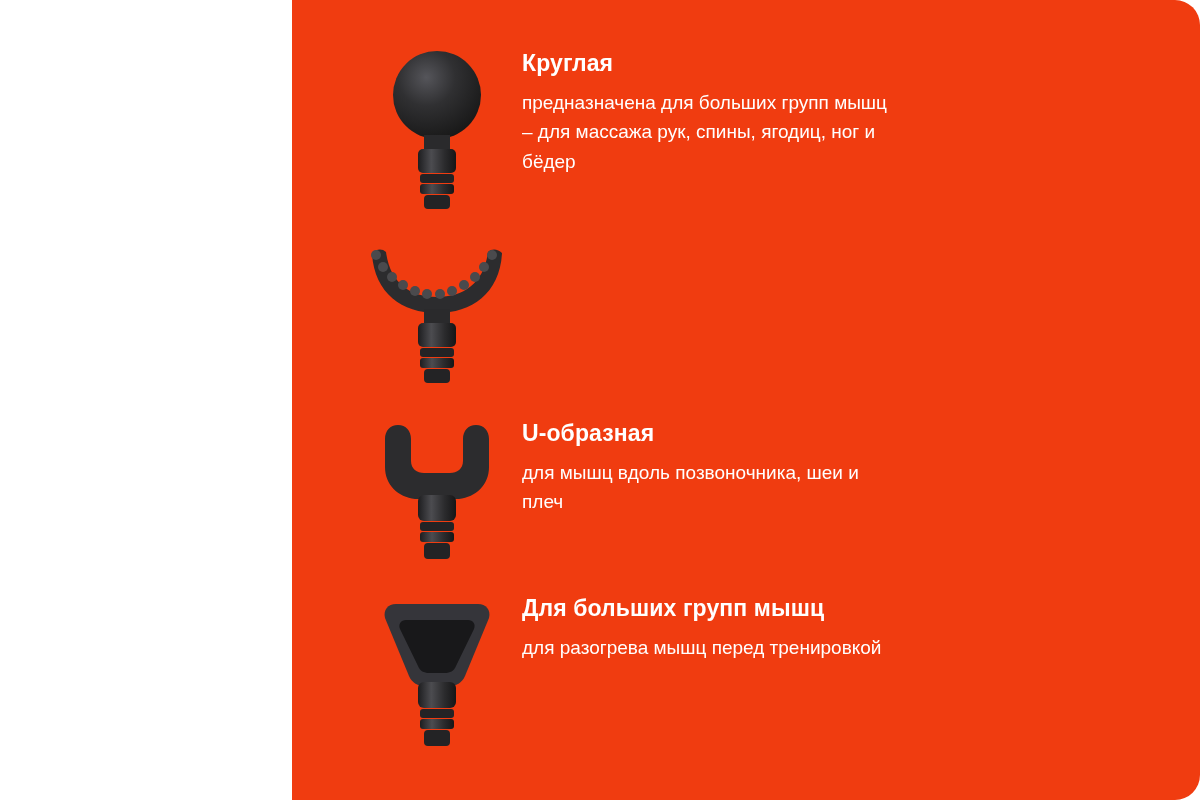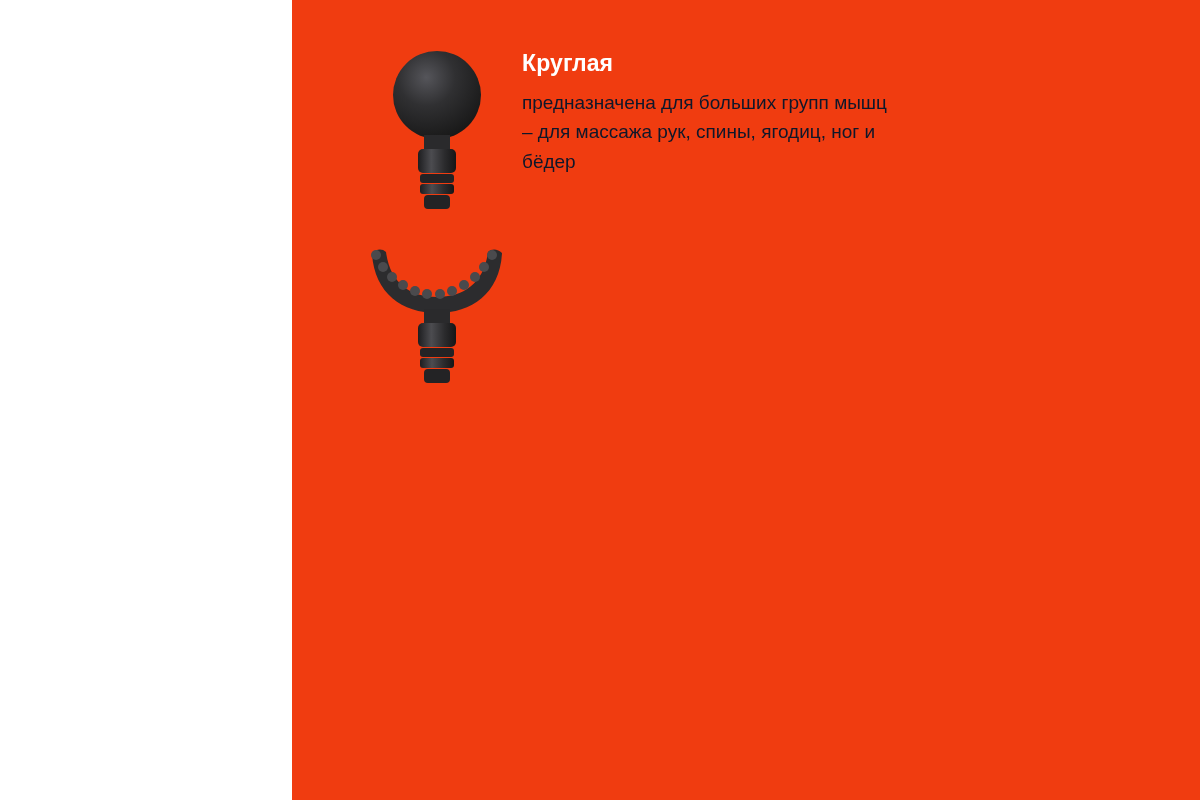--- a/index.html
+++ b/index.html
@@ -10,20 +10,21 @@
     background: #ffffff;
     font-family: "Liberation Sans", sans-serif;
   }
 
   .page {
     position: relative;
     width: 1200px;
     height: 800px;
     background: #ffffff;
     overflow: hidden;
+    border-radius: 25px;
   }
 
   .panel {
     position: absolute;
     left: 292px;
     top: 0;
     width: 908px;
     height: 800px;
     background: #f03c10;
   }
@@ -57,21 +58,21 @@
     color: #ffffff;
     font-size: 23px;
     font-weight: bold;
     line-height: 1.25;
     letter-spacing: 0.1px;
     margin: 0 0 10px 0;
     max-width: 360px;
   }
 
   .item-desc {
-    color: #0f172a;
+    color: #ffffff;
     font-size: 19px;
     font-weight: normal;
     line-height: 1.55;
     margin: 0;
     max-width: 370px;
   }
 
   
   #item-0 { left: 60px;  top: 45px;  }
   #item-1 { left: 60px;  top: 235px; }
@@ -137,17 +138,48 @@
             </g>
             <rect x="72" y="74" width="26" height="16" fill="#2a2a2c"></rect>
             <rect x="66" y="88" width="38" height="24" rx="5" fill="url(#metalGrad)"></rect>
             <rect x="68" y="113" width="34" height="9" rx="3" fill="#232325"></rect>
             <rect x="68" y="123" width="34" height="10" rx="3" fill="url(#metalGrad)"></rect>
             <rect x="72" y="134" width="26" height="14" rx="4" fill="#232325"></rect>
           </svg>
         </div>
       </div>
 
+      <div class="item" id="item-2">
+        <div class="item-icon">
+          <svg width="170" height="170" viewBox="0 0 170 170">
+            <path d="M46 10 C38 10 33 16 33 24 L33 52 C33 70 46 82 63 84 L107 84 C124 82 137 70 137 52 L137 24 C137 16 132 10 124 10 C116 10 111 16 111 24 L111 46 C111 54 105 58 98 58 L72 58 C65 58 59 54 59 46 L59 24 C59 16 54 10 46 10 Z" fill="#2c2c2e"></path>
+            <rect x="66" y="80" width="38" height="26" rx="6" fill="url(#metalGrad)"></rect>
+            <rect x="68" y="107" width="34" height="9" rx="3" fill="#232325"></rect>
+            <rect x="68" y="117" width="34" height="10" rx="3" fill="url(#metalGrad)"></rect>
+            <rect x="72" y="128" width="26" height="16" rx="4" fill="#232325"></rect>
+          </svg>
+        </div>
+        <div class="item-text">
+          <p class="item-title">U-образная</p>
+          <p class="item-desc">для мышц вдоль позвоночника, шеи и плеч</p>
+        </div>
+      </div>
 
+      <div class="item" id="item-3">
+        <div class="item-icon">
+          <svg width="170" height="170" viewBox="0 0 170 170">
+            <path d="M44 14 L126 14 C134 14 139 20 137 28 L113 86 C110 93 104 96 97 96 L73 96 C66 96 60 93 57 86 L33 28 C31 20 36 14 44 14 Z" fill="#35353a"></path>
+            <path d="M54 30 L116 30 C121 30 124 34 122 39 L104 76 C102 81 98 83 93 83 L77 83 C72 83 68 81 66 76 L48 39 C46 34 49 30 54 30 Z" fill="#18181a"></path>
+            <rect x="66" y="92" width="38" height="26" rx="6" fill="url(#metalGrad)"></rect>
+            <rect x="68" y="119" width="34" height="9" rx="3" fill="#232325"></rect>
+            <rect x="68" y="129" width="34" height="10" rx="3" fill="url(#metalGrad)"></rect>
+            <rect x="72" y="140" width="26" height="16" rx="4" fill="#232325"></rect>
+          </svg>
+        </div>
+        <div class="item-text">
+          <p class="item-title">Для больших групп мышц</p>
+          <p class="item-desc">для разогрева мышц перед тренировкой</p>
+        </div>
+      </div>
 
     </div>
   </div>
 </div>
 
 </body></html>

